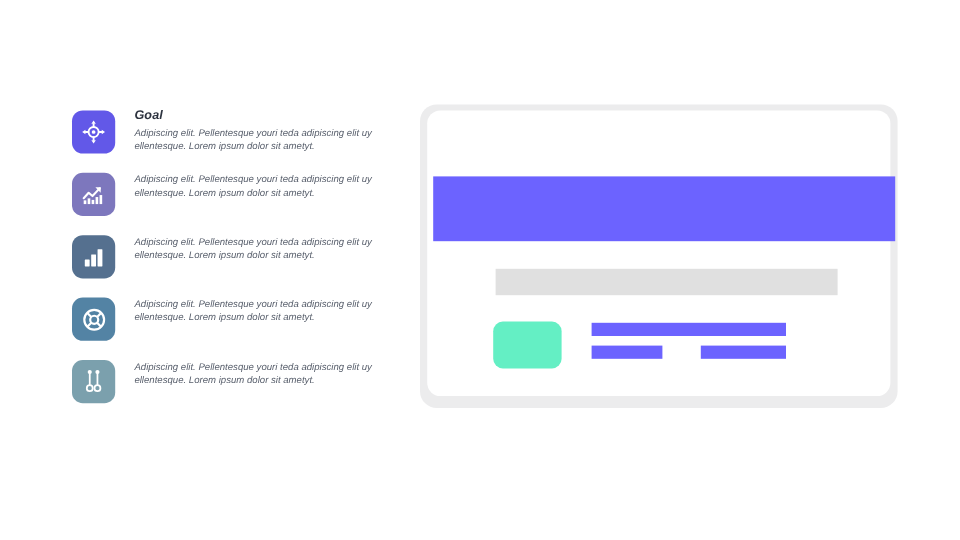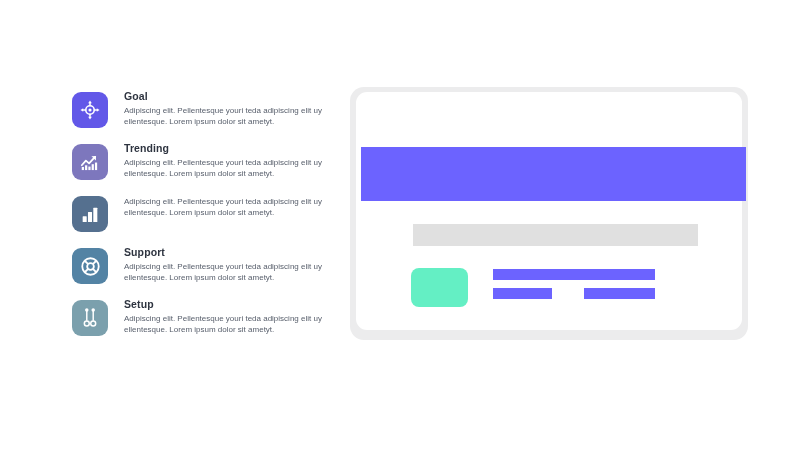--- a/index.html
+++ b/index.html
@@ -17,23 +17,24 @@
 
   #slide {
     position: absolute;
     inset: 0;
     background: #ffffff;
   }
 
   
   .feature-list {
     position: absolute;
-    left: 72px;
+    left: 60px;
     top: 90px;
     width: 270px;
+    font-style: italic;
   }
 
   .feature-item {
     position: relative;
     display: flex;
     align-items: flex-start;
     height: 52px;
   }
 
   .feature-icon {
@@ -164,21 +165,20 @@
           <path d="M3 15.5 L7.5 10.5 L11 13.5 L17.5 6.5" stroke="#ffffff" stroke-width="1.9" stroke-linecap="round" stroke-linejoin="round"></path>
           <path d="M13.6 5.6 L18.6 5.4 L18.4 10.4 Z" fill="#ffffff"></path>
           <rect x="3" y="17.4" width="2.4" height="3.4" fill="#ffffff"></rect>
           <rect x="6.6" y="15.6" width="2.4" height="5.2" fill="#ffffff"></rect>
           <rect x="10.2" y="17.0" width="2.4" height="3.8" fill="#ffffff"></rect>
           <rect x="13.8" y="14.4" width="2.4" height="6.4" fill="#ffffff"></rect>
           <rect x="17.4" y="12.6" width="2.4" height="8.2" fill="#ffffff"></rect>
         </svg>
       </div>
       <div class="feature-text">
-        <div class="feature-title">Trending</div>
         <div class="feature-desc">Adipiscing elit. Pellentesque youri teda adipiscing elit uy ellentesque. Lorem ipsum dolor sit ametyt.</div>
       </div>
     </div>
 
     <div class="feature-item">
       <div class="feature-icon" style="background:#55708f;">
         <svg width="22" height="22" viewBox="0 0 24 24" fill="none">
           <rect x="4" y="14.5" width="4.4" height="6.3" fill="#ffffff" rx="0.4"></rect>
           <rect x="9.8" y="9.8" width="4.4" height="11" fill="#ffffff" rx="0.4"></rect>
           <rect x="15.6" y="5.2" width="4.4" height="15.6" fill="#ffffff" rx="0.4"></rect>
@@ -194,38 +194,36 @@
         <svg width="23" height="23" viewBox="0 0 24 24" fill="none" stroke="#ffffff">
           <circle cx="12" cy="12" r="8.6" stroke-width="1.9"></circle>
           <circle cx="12" cy="12" r="3.5" stroke-width="1.9"></circle>
           <line x1="6.0" y1="6.0" x2="9.5" y2="9.5" stroke-width="1.9"></line>
           <line x1="14.5" y1="14.5" x2="18.0" y2="18.0" stroke-width="1.9"></line>
           <line x1="18.0" y1="6.0" x2="14.5" y2="9.5" stroke-width="1.9"></line>
           <line x1="9.5" y1="14.5" x2="6.0" y2="18.0" stroke-width="1.9"></line>
         </svg>
       </div>
       <div class="feature-text">
-        <div class="feature-title">Support</div>
         <div class="feature-desc">Adipiscing elit. Pellentesque youri teda adipiscing elit uy ellentesque. Lorem ipsum dolor sit ametyt.</div>
       </div>
     </div>
 
     <div class="feature-item">
       <div class="feature-icon" style="background:#7ba0ad;">
         <svg width="22" height="22" viewBox="0 0 24 24" fill="none" stroke="#ffffff" stroke-width="1.6" stroke-linecap="round">
           <line x1="8.5" y1="4.0" x2="8.5" y2="14.4"></line>
           <circle cx="8.5" cy="18.0" r="2.7"></circle>
           <circle cx="8.5" cy="3.3" r="1.1" fill="#ffffff"></circle>
           <line x1="15.5" y1="4.0" x2="15.5" y2="14.4"></line>
           <circle cx="15.5" cy="18.0" r="2.7"></circle>
           <circle cx="15.5" cy="3.3" r="1.1" fill="#ffffff"></circle>
         </svg>
       </div>
       <div class="feature-text">
-        <div class="feature-title">Setup</div>
         <div class="feature-desc">Adipiscing elit. Pellentesque youri teda adipiscing elit uy ellentesque. Lorem ipsum dolor sit ametyt.</div>
       </div>
     </div>
 
   </div>
 
   <div class="mockup-outer">
     <div class="mockup-inner">
       <div class="mock-banner"></div>
       <div class="mock-gray-bar"></div>

